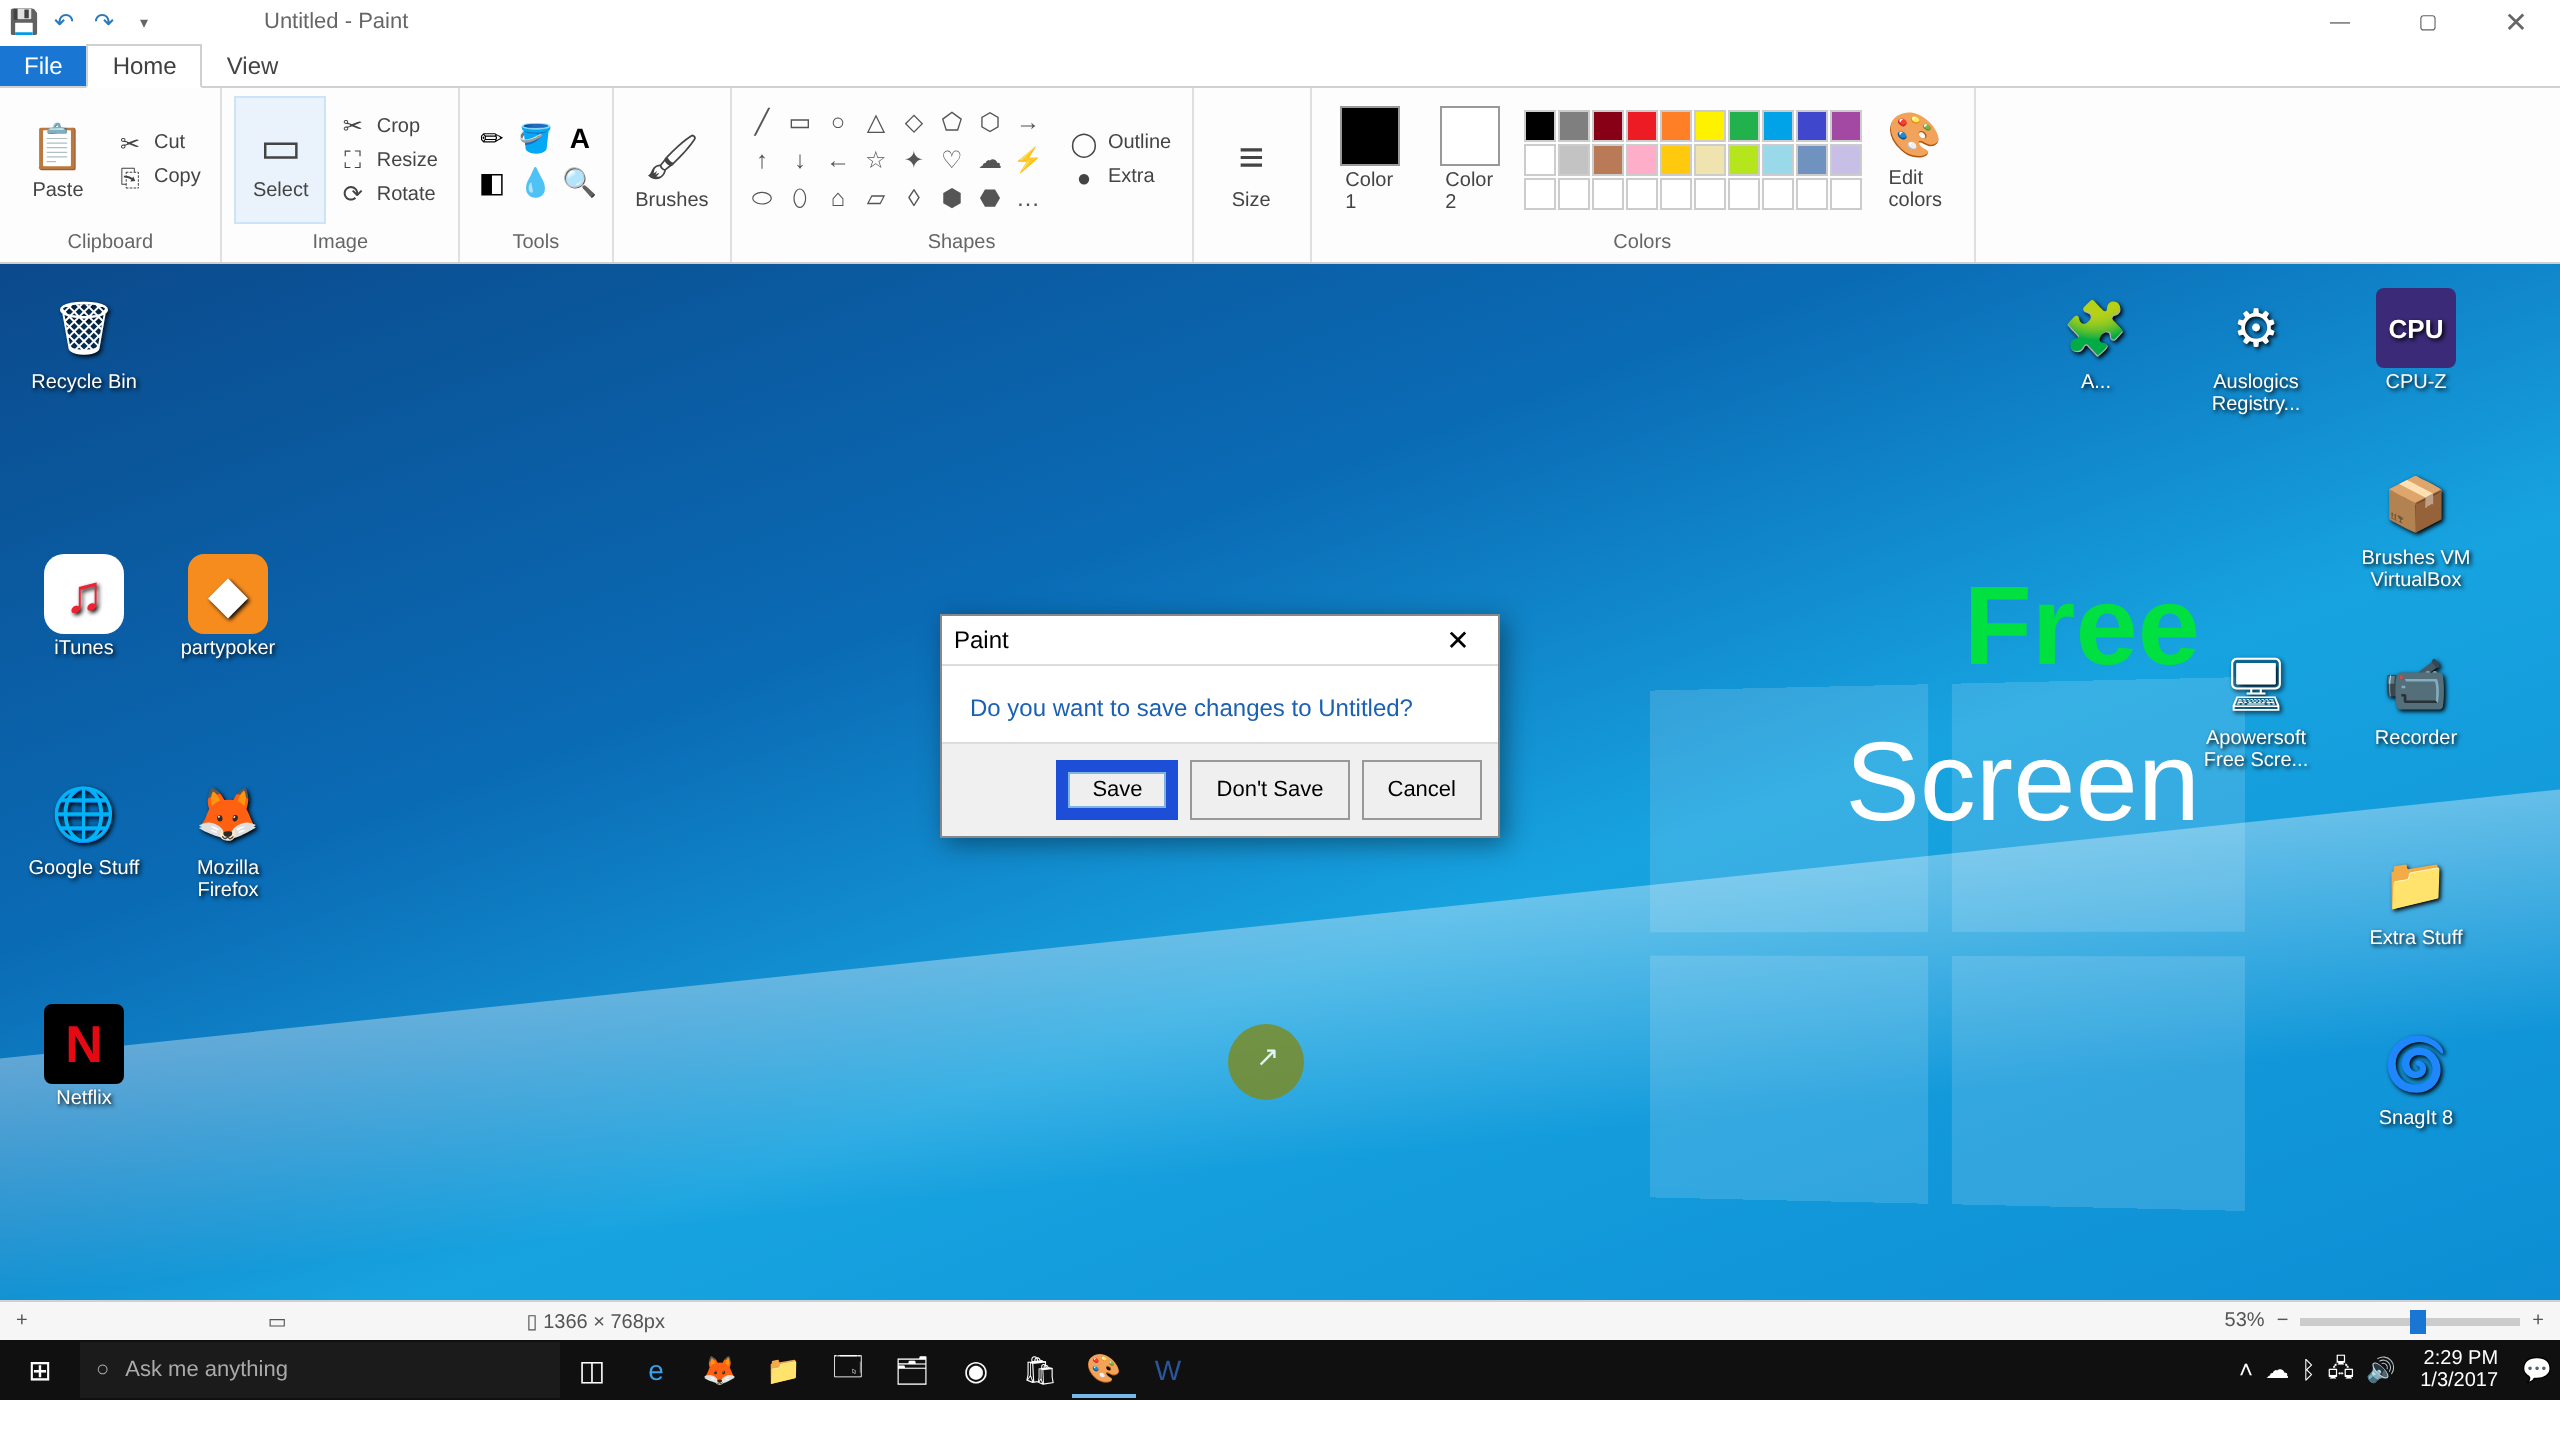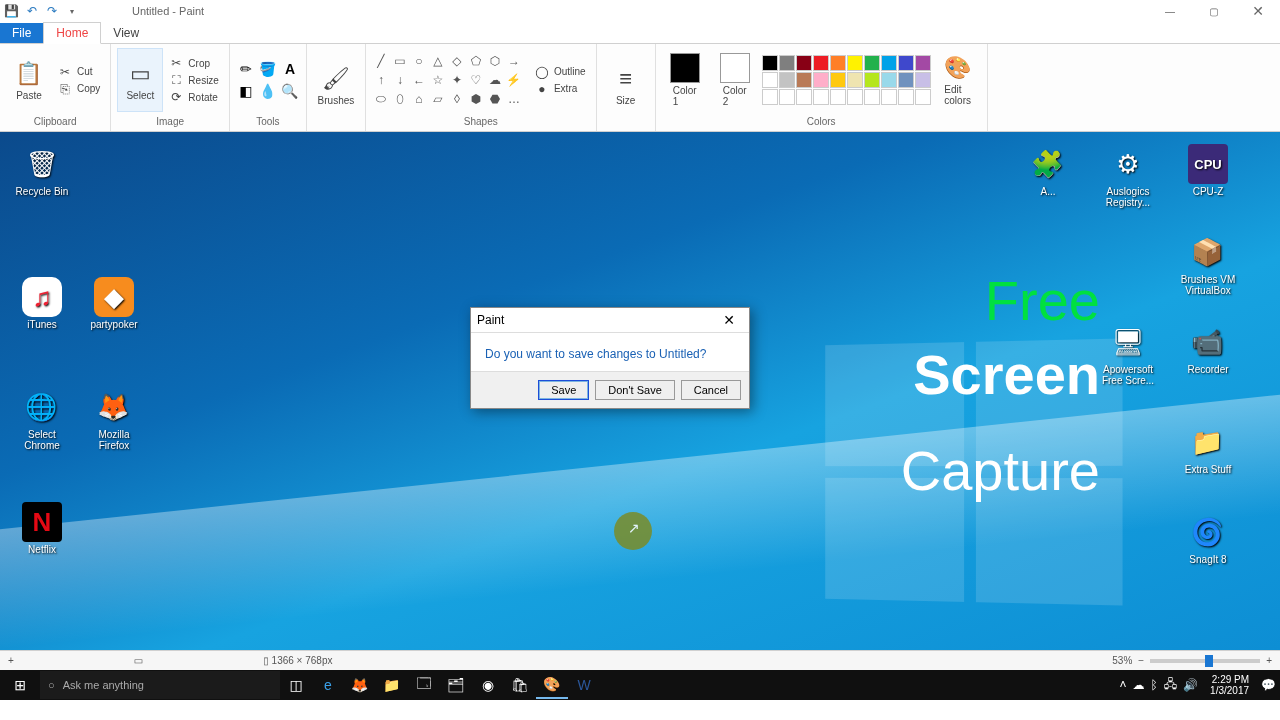--- a/index.html
+++ b/index.html
@@ -11,21 +11,21 @@
 .titlebar .qat span { width:16px; height:16px; display:flex; align-items:center; justify-content:center; font-size:12px; }
 .titlebar .title { margin-left:8px;padding-left:44px; }
 .titlebar .winctrl { margin-left:auto; display:flex; }
 .titlebar .winctrl span { width:44px; height:22px; display:flex; align-items:center; justify-content:center; font-size:10px; color:#666; }
 .titlebar .winctrl span:last-child { font-size:14px; }
 
 
 .tabs { height:22px; display:flex; align-items:flex-end; border-bottom:1px solid #d0d0d0; font-size:12px; }
 .tabs .tab { padding:3px 12px; color:#444; cursor:pointer; }
 .tabs .tab.file { background:#1976d2; color:#fff; }
-.tabs .tab.active { border:1px solid #d0d0d0; border-bottom:1px solid #fff; margin-bottom:-1px; color:#ef4444; }
+.tabs .tab.active { border:1px solid #d0d0d0; border-bottom:1px solid #fff; margin-bottom:-1px; color:#404040; }
 
 
 .ribbon { height:88px; background:#fdfdfd; border-bottom:1px solid #d0d0d0; display:flex; }
 .group { border-right:1px solid #e0e0e0; padding:2px 6px; display:flex; flex-direction:column; }
 .group .body { flex:1; display:flex; align-items:center; gap:4px; }
 .group .label { text-align:center; font-size:10px; color:#666; padding:2px 0; }
 .bigbtn { display:flex; flex-direction:column; align-items:center; justify-content:center; width:46px; height:64px; font-size:10px; color:#444; gap:2px; cursor:pointer; }
 .bigbtn .ico { width:28px; height:28px; display:flex; align-items:center; justify-content:center; font-size:22px; }
 .smallcol { display:flex; flex-direction:column; gap:1px; font-size:10px; color:#444; }
 .smallcol span { display:flex; align-items:center; gap:3px; padding:1px 2px; cursor:pointer; white-space:nowrap; }
@@ -41,32 +41,32 @@
 
 .canvas-area { height:518px; background:linear-gradient(160deg,#0b4a8c 0%,#0a6bb5 35%,#17a3e0 60%,#0d8ed4 100%); position:relative; overflow:hidden; }
 .winlogo { position:absolute; right:160px; top:210px; width:300px; height:260px; display:grid; grid-template-columns:1fr 1fr; grid-template-rows:1fr 1fr; gap:12px; transform:perspective(800px) rotateY(-8deg); opacity:0.55; }
 .winlogo div { background:rgba(255,255,255,0.25); }
 .lightbeam { position:absolute; left:0; right:0; top:330px; height:120px; background:linear-gradient(180deg,rgba(255,255,255,0.35),rgba(255,255,255,0)); transform:skewY(-6deg); }
 
 .deskicon { position:absolute; width:64px; text-align:center; color:#fff; font-size:10px; text-shadow:1px 1px 2px #000; cursor:pointer; }
 .deskicon .di { width:40px; height:40px; margin:0 auto 2px; border-radius:4px; display:flex; align-items:center; justify-content:center; font-size:26px; }
 
 .overlayText { position:absolute; right:180px; font-weight:400; font-size:56px; line-height:1.05; }
-.ot1 { color:#00e040; top:140px; font-weight:400;text-align:right; }
-.ot2 { color:#fff; top:214px;font-weight:bold; }
+.ot1 { color:#00e040; top:152px; font-weight:700;text-align:right; }
+.ot2 { color:#fff; top:230px; }
 .ot3 { color:#fff; top:310px; }
 
 
 .dialog { position:absolute; left:470px; top:175px; width:280px; background:#f0f0f0; border:1px solid #888; box-shadow:3px 3px 12px rgba(0,0,0,0.4); }
 .dialog .dtitle { display:flex; align-items:center; padding:4px 6px; font-size:12px; background:#fff; border-bottom:1px solid #ddd; }
 .dialog .dtitle .x { margin-left:auto; width:28px; text-align:center; cursor:pointer; font-size:14px; }
 .dialog .dbody { padding:14px 14px 10px; font-size:12px; color:#1a61b4; background:#fff; }
 .dialog .dfoot { padding:8px; display:flex; justify-content:flex-end; gap:6px; background:#f0f0f0; border-top:1px solid #ddd; }
 .dialog .dfoot button { font-size:11px; padding:3px 12px; background:#efefef; border:1px solid #999; cursor:pointer; }
-.dialog .dfoot button.primary { border:1px solid #1d4ed8; box-shadow:inset 0 0 0 1px #7eb5e0; }
+.dialog .dfoot button.primary { border:6px solid #1d4ed8; box-shadow:inset 0 0 0 1px #7eb5e0; }
 
 .cursor-highlight { position:absolute; left:614px; top:380px; width:38px; height:38px; border-radius:50%; background:#7a8c28; opacity:0.85; }
 .cursor-highlight::after { content:"↖"; color:#fff; position:absolute; left:14px; top:8px; font-size:14px; transform:scaleX(-1); }
 
 
 .statusbar { height:20px; border-top:1px solid #d0d0d0; display:flex; align-items:center; font-size:10px; color:#555; padding:0 8px; gap:120px; background:#f6f6f6; }
 .statusbar .zoom { margin-left:auto; display:flex; align-items:center; gap:6px; }
 .slider { width:110px; height:4px; background:#ccc; position:relative; }
 .slider .thumb { position:absolute; left:50%; top:-4px; width:8px; height:12px; background:#1976d2; }
 
@@ -285,36 +285,35 @@
   <div class="winlogo">
       <div></div>
       <div></div>
       <div></div>
       <div></div>
     </div>
 
   <div class="deskicon" style="left:10px;top:12px"><div class="di">🗑</div><span>Recycle Bin</span></div>
   <div class="deskicon" style="left:10px;top:145px"><div class="di" style="background:#fff;color:#e23;border-radius:10px">♫</div><span>iTunes</span></div>
   <div class="deskicon" style="left:82px;top:145px"><div class="di" style="background:#f78c1e;color:#fff;border-radius:8px">◆</div><span>partypoker</span></div>
-  <div class="deskicon" style="left:10px;top:255px"><div class="di">🌐</div><span>Select Chrome</span></div>
+  <div class="deskicon" style="left:10px;top:255px"><div class="di">🌐</div><span>Google Stuff</span></div>
   <div class="deskicon" style="left:82px;top:255px"><div class="di">🦊</div><span>Mozilla Firefox</span></div>
   <div class="deskicon" style="left:10px;top:370px"><div class="di" style="background:#000;color:#e50914;font-weight:bold">N</div><span>Netflix</span></div>
 
   <div class="deskicon" style="right:200px;top:12px"><div class="di">🧩</div><span>A...</span></div>
   <div class="deskicon" style="right:120px;top:12px"><div class="di">⚙</div><span>Auslogics Registry...</span></div>
   <div class="deskicon" style="right:40px;top:12px"><div class="di" style="background:#3b2a78;color:#fff;font-size:13px;font-weight:bold">CPU</div><span>CPU-Z</span></div>
   <div class="deskicon" style="right:40px;top:100px"><div class="di">📦</div><span>Brushes VM VirtualBox</span></div>
   <div class="deskicon" style="right:40px;top:190px"><div class="di">📹</div><span>Recorder</span></div>
   <div class="deskicon" style="right:120px;top:190px"><div class="di">🖥</div><span>Apowersoft Free Scre...</span></div>
   <div class="deskicon" style="right:40px;top:290px"><div class="di">📁</div><span>Extra Stuff</span></div>
   <div class="deskicon" style="right:40px;top:380px"><div class="di">🌀</div><span>SnagIt 8</span></div>
 
   <div class="overlayText ot1">Free</div>
   <div class="overlayText ot2">Screen</div>
-  <div class="overlayText ot3">Capture</div>
 
   <div class="cursor-highlight"></div>
 
   <div class="dialog">
     <div class="dtitle">
         <span>Paint</span>
         <span class="x">✕</span>
       </div>
     <div class="dbody">Do you want to save changes to Untitled?</div>
     <div class="dfoot">

